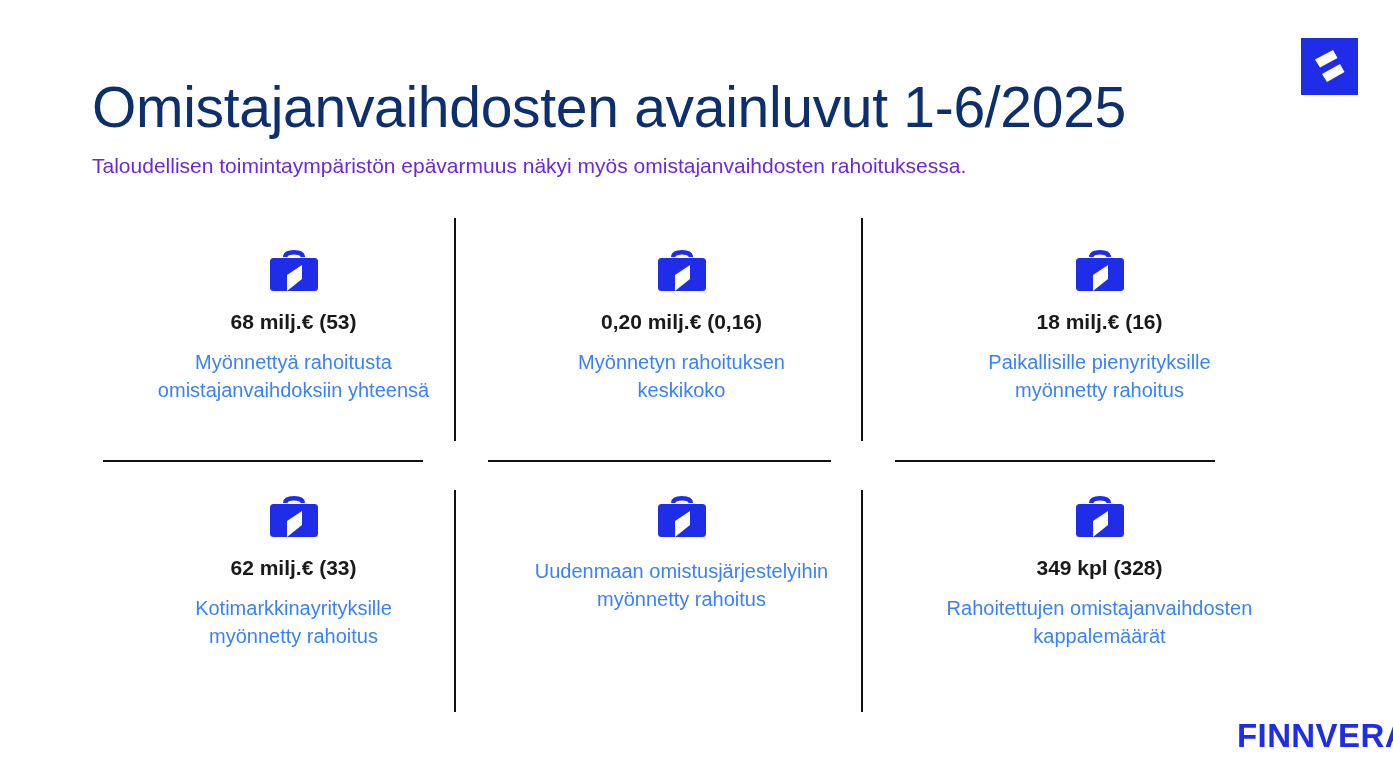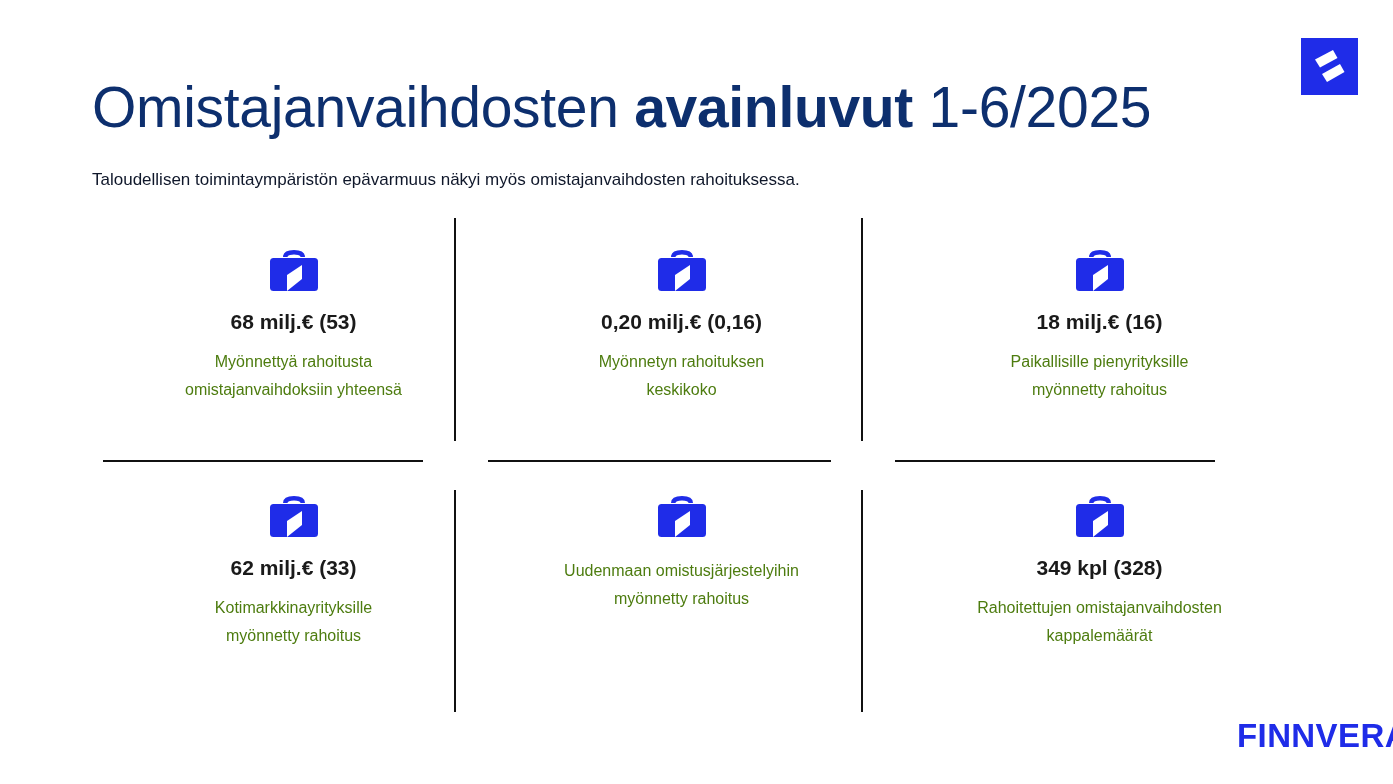--- a/index.html
+++ b/index.html
@@ -39,26 +39,26 @@
     width: 1200px;
   }
   .title {
     font-size: 57px;
     line-height: 66px;
     color: #0d2f6e;
     font-weight: 400;
     letter-spacing: -0.3px;
     white-space: nowrap;
   }
-  .title .t-strong { font-weight: 700; }
+  .title .t-strong { font-weight: 400; }
   .subtitle {
-    margin-top: 25px;
-    font-size: 17px;
+    margin-top: 11px;
+    font-size: 21px;
     line-height: 30px;
-    color: #0f172a;
+    color: #6d28d9;
     font-weight: 400;
     white-space: nowrap;
   }
 
   
   .grid {
     position: absolute;
     left: 92px;
     top: 218px;
     width: 1210px;
@@ -86,24 +86,24 @@
 
   .cell-value {
     margin-top: 11px;
     font-size: 21px;
     line-height: 26px;
     font-weight: 700;
     color: #1a1a1a;
   }
   .cell-desc {
     margin-top: 13px;
-    font-size: 16px;
+    font-size: 20px;
     line-height: 28px;
     font-weight: 400;
-    color: #4d7c0f;
+    color: #3b82f6;
   }
 
   
   .vline {
     position: absolute;
     width: 2px;
     background: #111111;
   }
   .hline {
     position: absolute;

